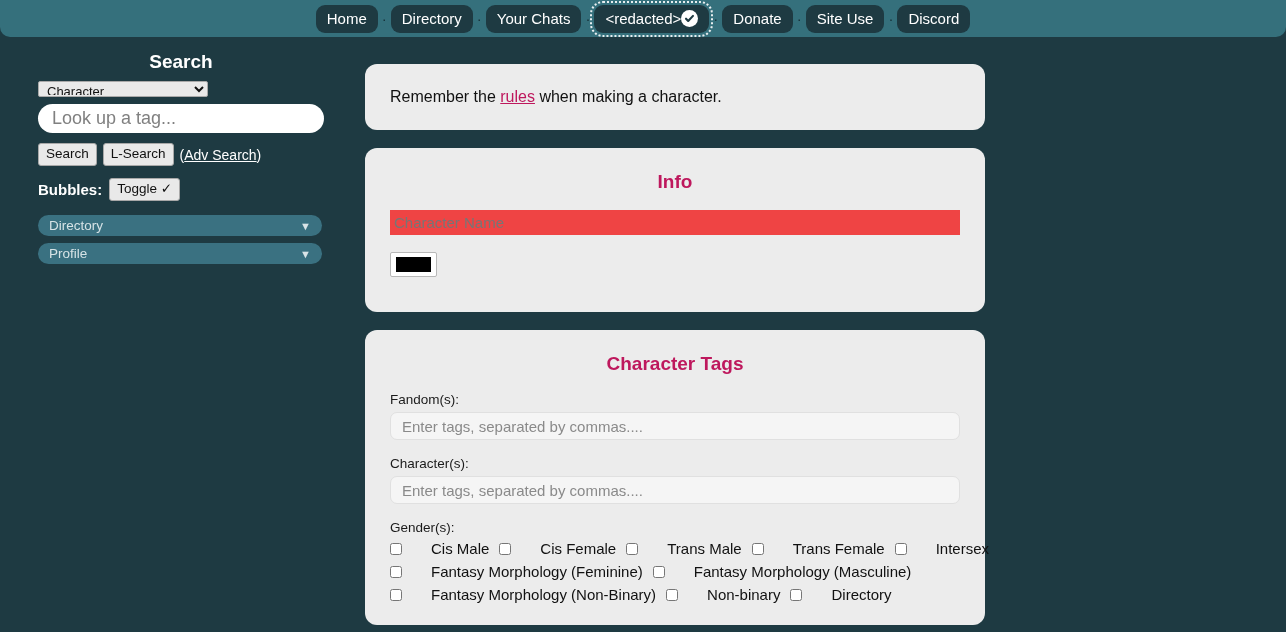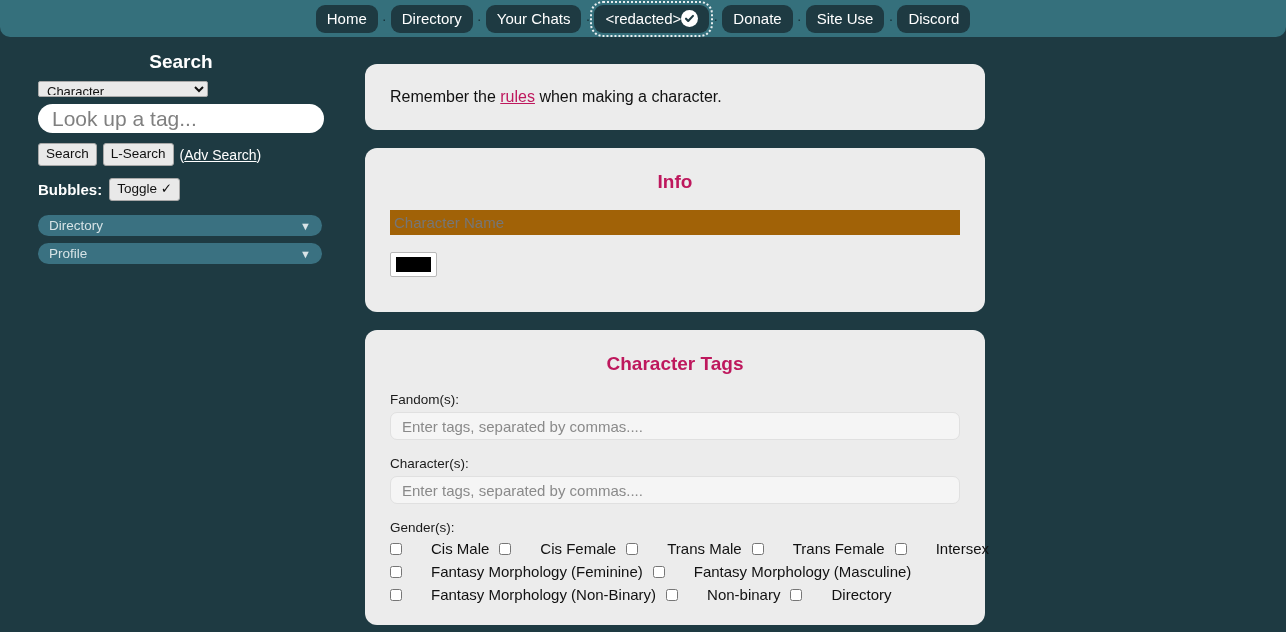--- a/index.html
+++ b/index.html
@@ -96,21 +96,21 @@
   }
 
   .tag-input {
     display: block;
     width: 286px;
     height: 29px;
     border: none;
     border-radius: 15px;
     background: #ffffff;
     font-family: "Liberation Sans", sans-serif;
-    font-size: 21px;
+    font-size: 18px;
     color: #111;
     padding: 0 14px;
     margin-bottom: 10px;
   }
   .tag-input::placeholder { color: #808080; }
 
   .btn-row { display: flex; align-items: center; gap: 6px; margin-bottom: 12px; }
   .form-btn {
     background: #e9e9e9;
     border: 1px solid #a8a8a8;
@@ -171,21 +171,21 @@
   }
   .notice { padding: 24px 25px; }
   .notice p { margin: 0; font-size: 16px; color: #111; }
   .notice a { color: #be185d; text-decoration: underline; }
 
   .field-text {
     display: block;
     width: 100%;
     height: 25px;
     border: none;
-    background: #a16207;
+    background: #ef4444;
     font-family: "Liberation Sans", sans-serif;
     font-size: 15px;
     color: #111;
     padding: 0 4px;
     margin-bottom: 17px;
   }
   .field-text::placeholder { color: #767676; }
 
   .color-swatch {
     width: 47px; height: 25px;

